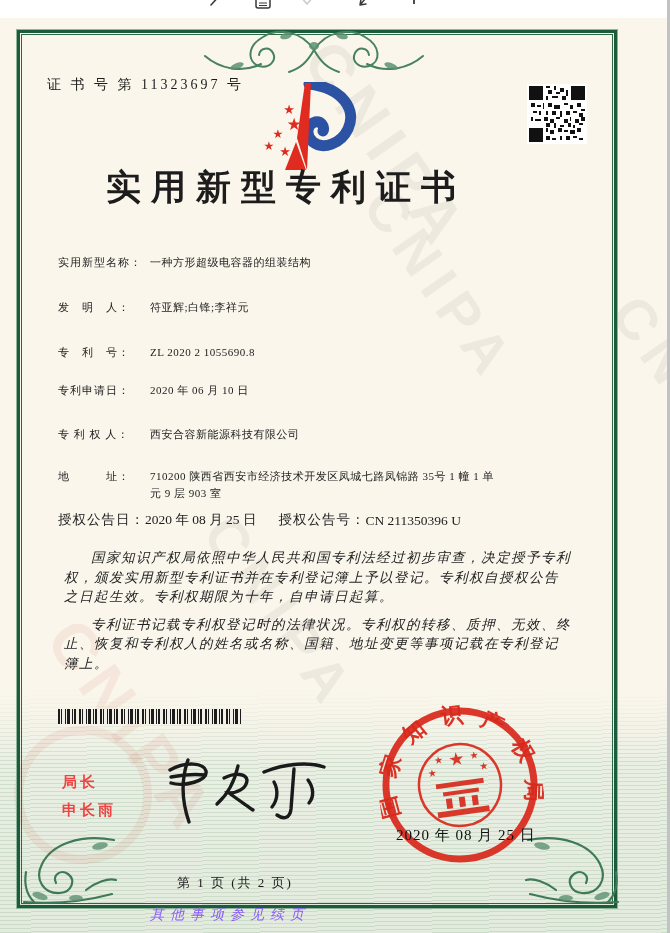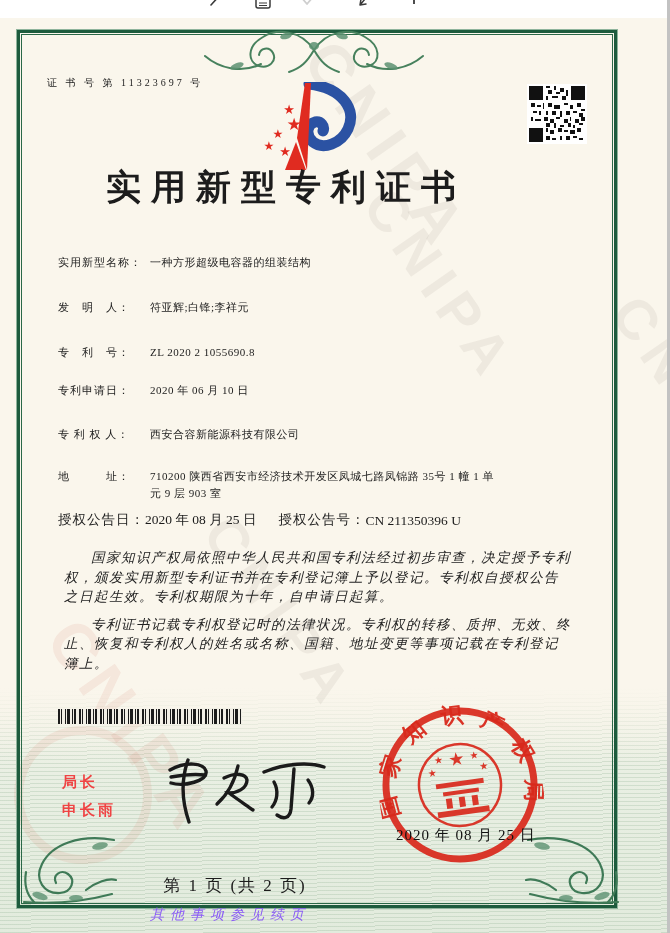--- a/index.html
+++ b/index.html
@@ -33,21 +33,21 @@
          border:3px solid #1d5b3d;box-shadow:0 0 0 1px #8fb49c;pointer-events:none;}
   .frame::before{content:"";position:absolute;inset:1px;border:1px solid #2a6847;}
 
   .orn{position:absolute;z-index:4;pointer-events:none;}
   .orn-top{left:189px;top:22px;}
   .orn-bl{left:16px;top:832px;}
   .orn-br{left:522px;top:832px;transform:scaleX(-1);}
 
   .content{position:absolute;inset:0;z-index:5;}
 
-  .certnum{position:absolute;left:47px;top:76px;font-size:10px;letter-spacing:3px;}
+  .certnum{position:absolute;left:47px;top:76px;font-size:14px;letter-spacing:3px;}
   .logo{position:absolute;left:247px;top:82px;}
   .qr{position:absolute;left:527px;top:84px;width:56px;height:56px;background:#fff;padding:2px;}
   .title{position:absolute;left:17px;top:164px;width:538px;text-align:center;
          font-size:35px;font-weight:bold;letter-spacing:10px;}
 
   .field{position:absolute;left:58px;display:flex;font-size:11px;line-height:17px;}
   .field .lbl{flex:none;width:92px;letter-spacing:1px;}
   .field .val{letter-spacing:0.5px;}
   .field .val.addr{width:352px;}
   .grantrow{position:absolute;left:58px;top:511px;display:flex;font-size:13.5px;}
@@ -64,21 +64,21 @@
       #f2efe6 4px 7px,#1c1c1c 7px 8px,#f2efe6 8px 9px,#1c1c1c 9px 12px,#f2efe6 12px 14px,
       #1c1c1c 14px 15px,#f2efe6 15px 16px,#1c1c1c 16px 18px,#f2efe6 18px 21px);}
 
   .signer{position:absolute;left:62px;top:768px;font-family:Liberation Sans, sans-serif;
           font-weight:bold;font-size:15px;letter-spacing:3px;line-height:28px;color:#ef4444;}
   .signature{position:absolute;left:158px;top:746px;}
 
   .seal{position:absolute;left:378px;top:703px;transform:rotate(-8deg);}
   .sealdate{position:absolute;left:396px;top:826px;font-size:15px;letter-spacing:1px;color:#111;}
 
-  .pagefooter{position:absolute;left:140px;top:874px;width:190px;text-align:center;font-size:17px;letter-spacing:2px;}
+  .pagefooter{position:absolute;left:140px;top:874px;width:190px;text-align:center;font-size:13px;letter-spacing:2px;}
   .contnote{position:absolute;left:150px;top:906px;font-size:14px;font-style:italic;letter-spacing:6px;color:#8b5cf6;}
 
   .ghost-seal{position:absolute;left:14px;top:726px;width:120px;height:120px;border-radius:50%;
       border:9px solid rgba(215,80,60,0.09);z-index:2;}
 </style>
 </head>
 <body>
 
 <div class="page">
 

